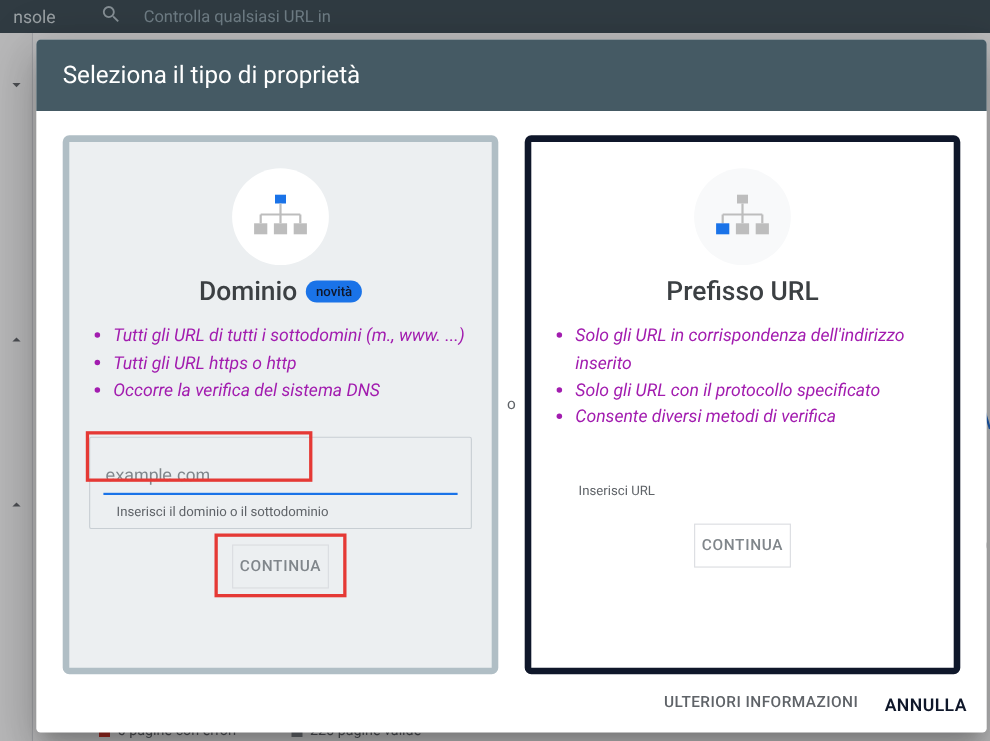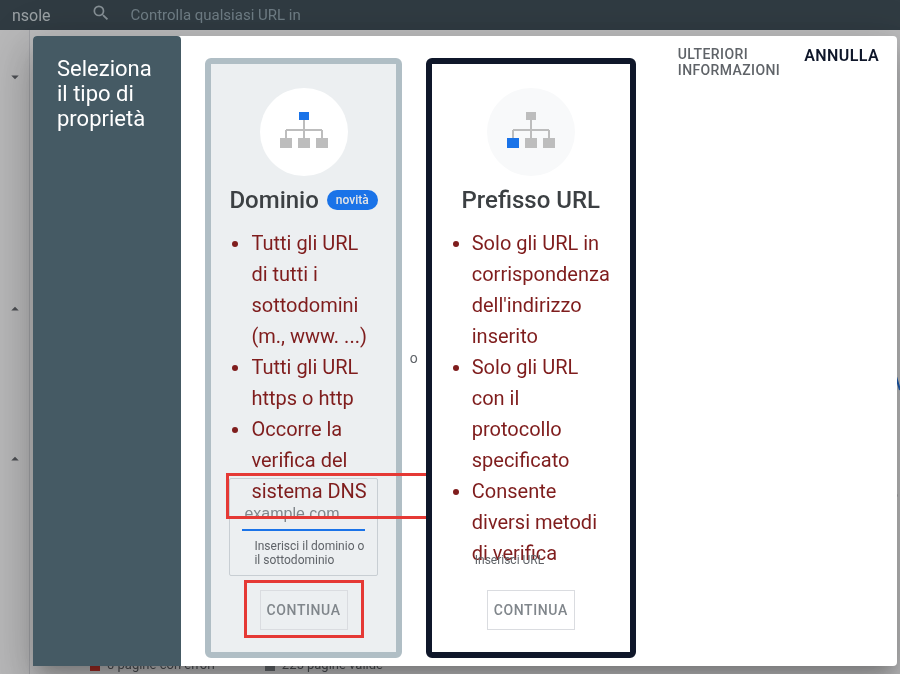--- a/index.html
+++ b/index.html
@@ -11,40 +11,40 @@
     .topbar-search-text { font-size: 15px; color: #90a4ae; }
     
     .bg-left { position: absolute; left: 0; top: 30px; width: 30px; bottom: 0; background: #fafafa; border-right: 1px solid #dadce0; }
     .bg-chevron { position: absolute; left: 6px; color: #5f6368; }
     .bg-chevron svg { width: 18px; height: 18px; }
     .bg-right-chart { position: absolute; right: 0; top: 30px; width: 20px; bottom: 0; background: #fff; overflow: hidden; }
     .bg-right-line { position: absolute; right: 0; top: 290px; }
     
     .overlay { position: absolute; inset: 0; background: rgba(32,33,36,0.3); }
     
-    .modal { position: absolute; left: 33px; top: 36px; right: 3px; bottom: 8px; background: #fff; border-radius: 4px; box-shadow: 0 11px 15px -7px rgba(0,0,0,.2), 0 24px 38px 3px rgba(0,0,0,.14), 0 9px 46px 8px rgba(0,0,0,.12); display: flex; }
+    .modal { position: absolute; left: 33px; top: 36px; right: 3px; bottom: 8px; background: #fff; border-radius: 4px; box-shadow: 0 11px 15px -7px rgba(0,0,0,.2), 0 24px 38px 3px rgba(0,0,0,.14), 0 9px 46px 8px rgba(0,0,0,.12); display: flex; flex-direction: column; }
     
     .modal-header { background: #455a64; padding: 20px 24px; border-radius: 4px 4px 0 0; }
     .modal-title { color: #fff; font-size: 22px; font-weight: 400; }
     
     .modal-body { flex: 1; padding: 22px 24px 8px; display: flex; align-items: stretch; gap: 0; position: relative; }
     
     .option-card { flex: 1; border: 6px solid #0f172a; border-radius: 6px; padding: 18px 18px 22px; display: flex; flex-direction: column; position: relative; }
     .option-card.selected { background: #eceff1; border-color: #b0bec5; }
     
     .card-icon-wrap { display: flex; justify-content: center; margin: 6px 0 10px; }
     .card-icon-circle { width: 88px; height: 88px; background: #fff; border-radius: 50%; display: flex; align-items: center; justify-content: center; }
     
     .card-title-row { display: flex; align-items: center; justify-content: center; gap: 8px; margin-bottom: 14px; }
     .card-title { font-size: 24px; color: #3c4043; font-weight: 500; }
-    .badge { background: #1a73e8; color: #e5e5e5; font-size: 12px; padding: 3px 9px; border-radius: 10px; font-weight: 500; }
+    .badge { background: #1a73e8; color: #0f172a; font-size: 12px; padding: 3px 9px; border-radius: 10px; font-weight: 500; }
     
     .bullets { padding: 0 2px; margin-bottom: 18px; min-height: 86px; }
     .bullets ul { padding-left: 20px; }
-    .bullets li { font-size: 20px; color: #7f1d1d; line-height: 1.55; }
+    .bullets li { font-size: 16px; color: #a21caf; line-height: 1.55; font-style: italic; }
     
     .input-area { border: 1px solid transparent; border-radius: 2px; padding: 20px 12px 8px; margin-bottom: 14px; position: relative; }
     .option-card.selected .input-area { border-color: #c8ced3; }
     
     .text-input { border: none; border-bottom: 1px solid #9aa0a6; font-size: 16px; padding: 6px 2px; width: 100%; background: transparent; outline: none; color: #3c4043; }
     .option-card.selected .text-input { border-bottom-color: #1a73e8; border-bottom-width: 2px; }
     .text-input::placeholder { color: #80868b; }
     .input-helper { font-size: 12px; color: #5f6368; margin-top: 8px; margin-left: 12px; }
     
     .continue-row { display: flex; justify-content: center; }

